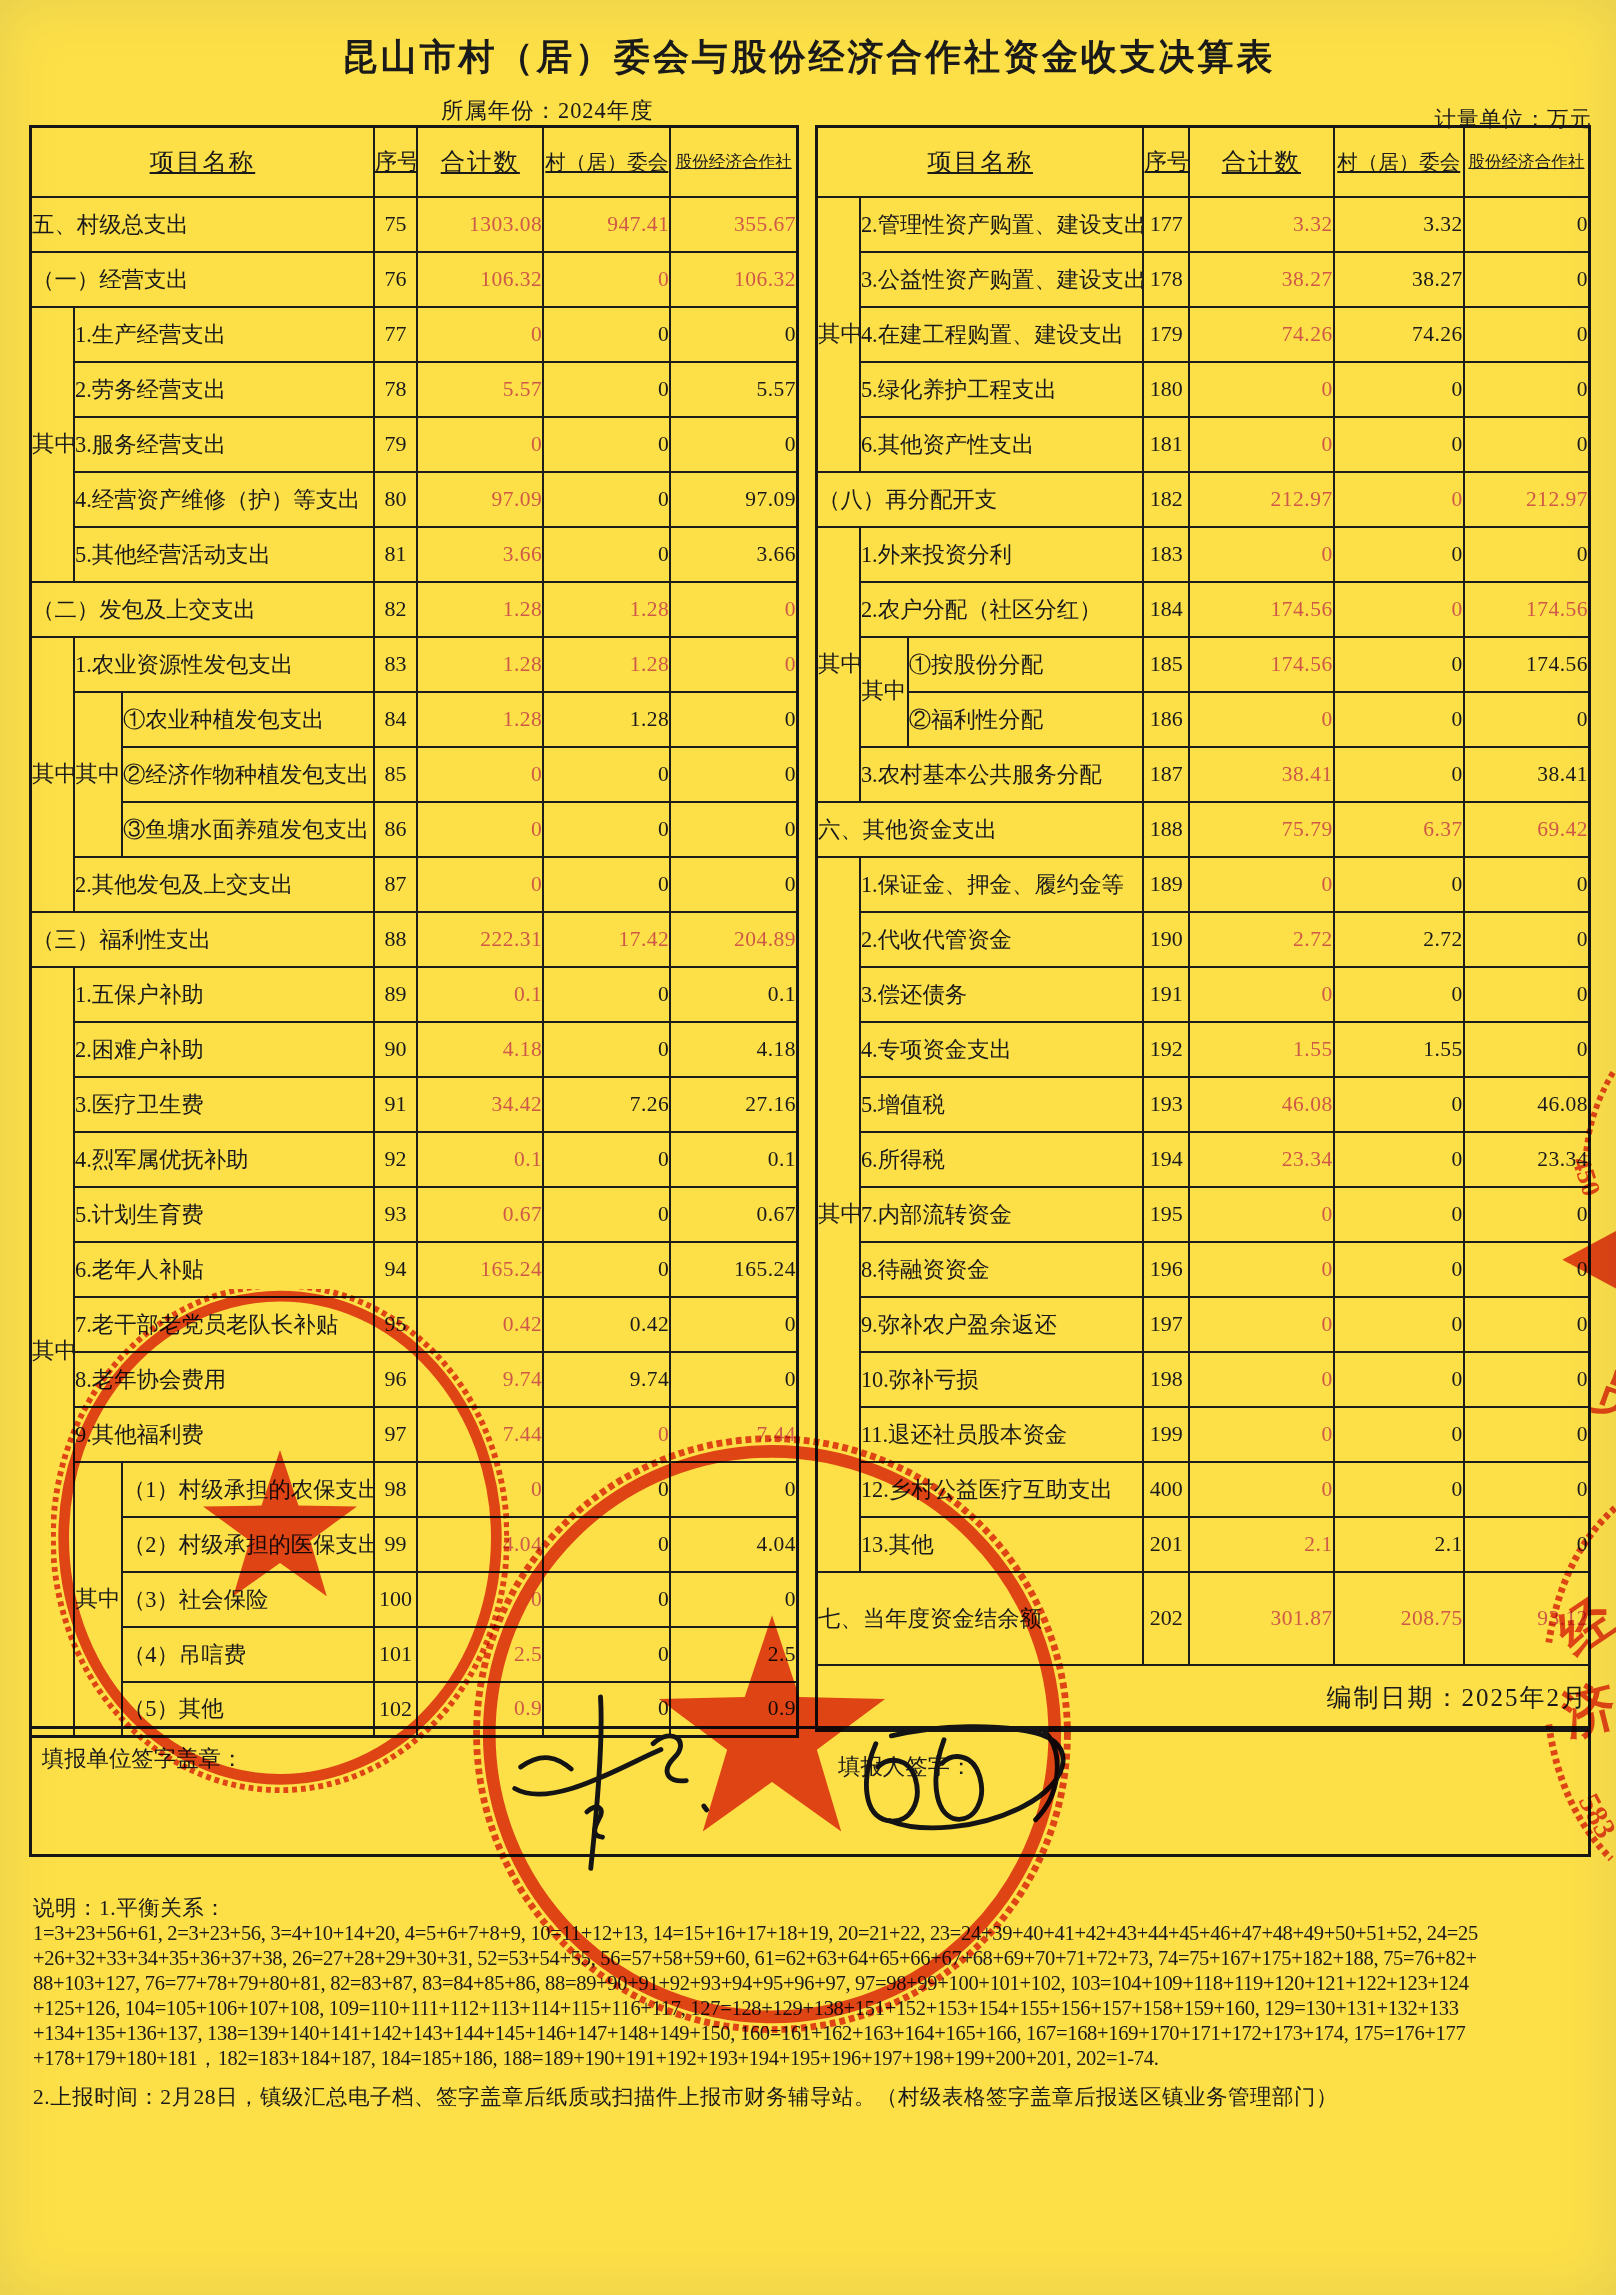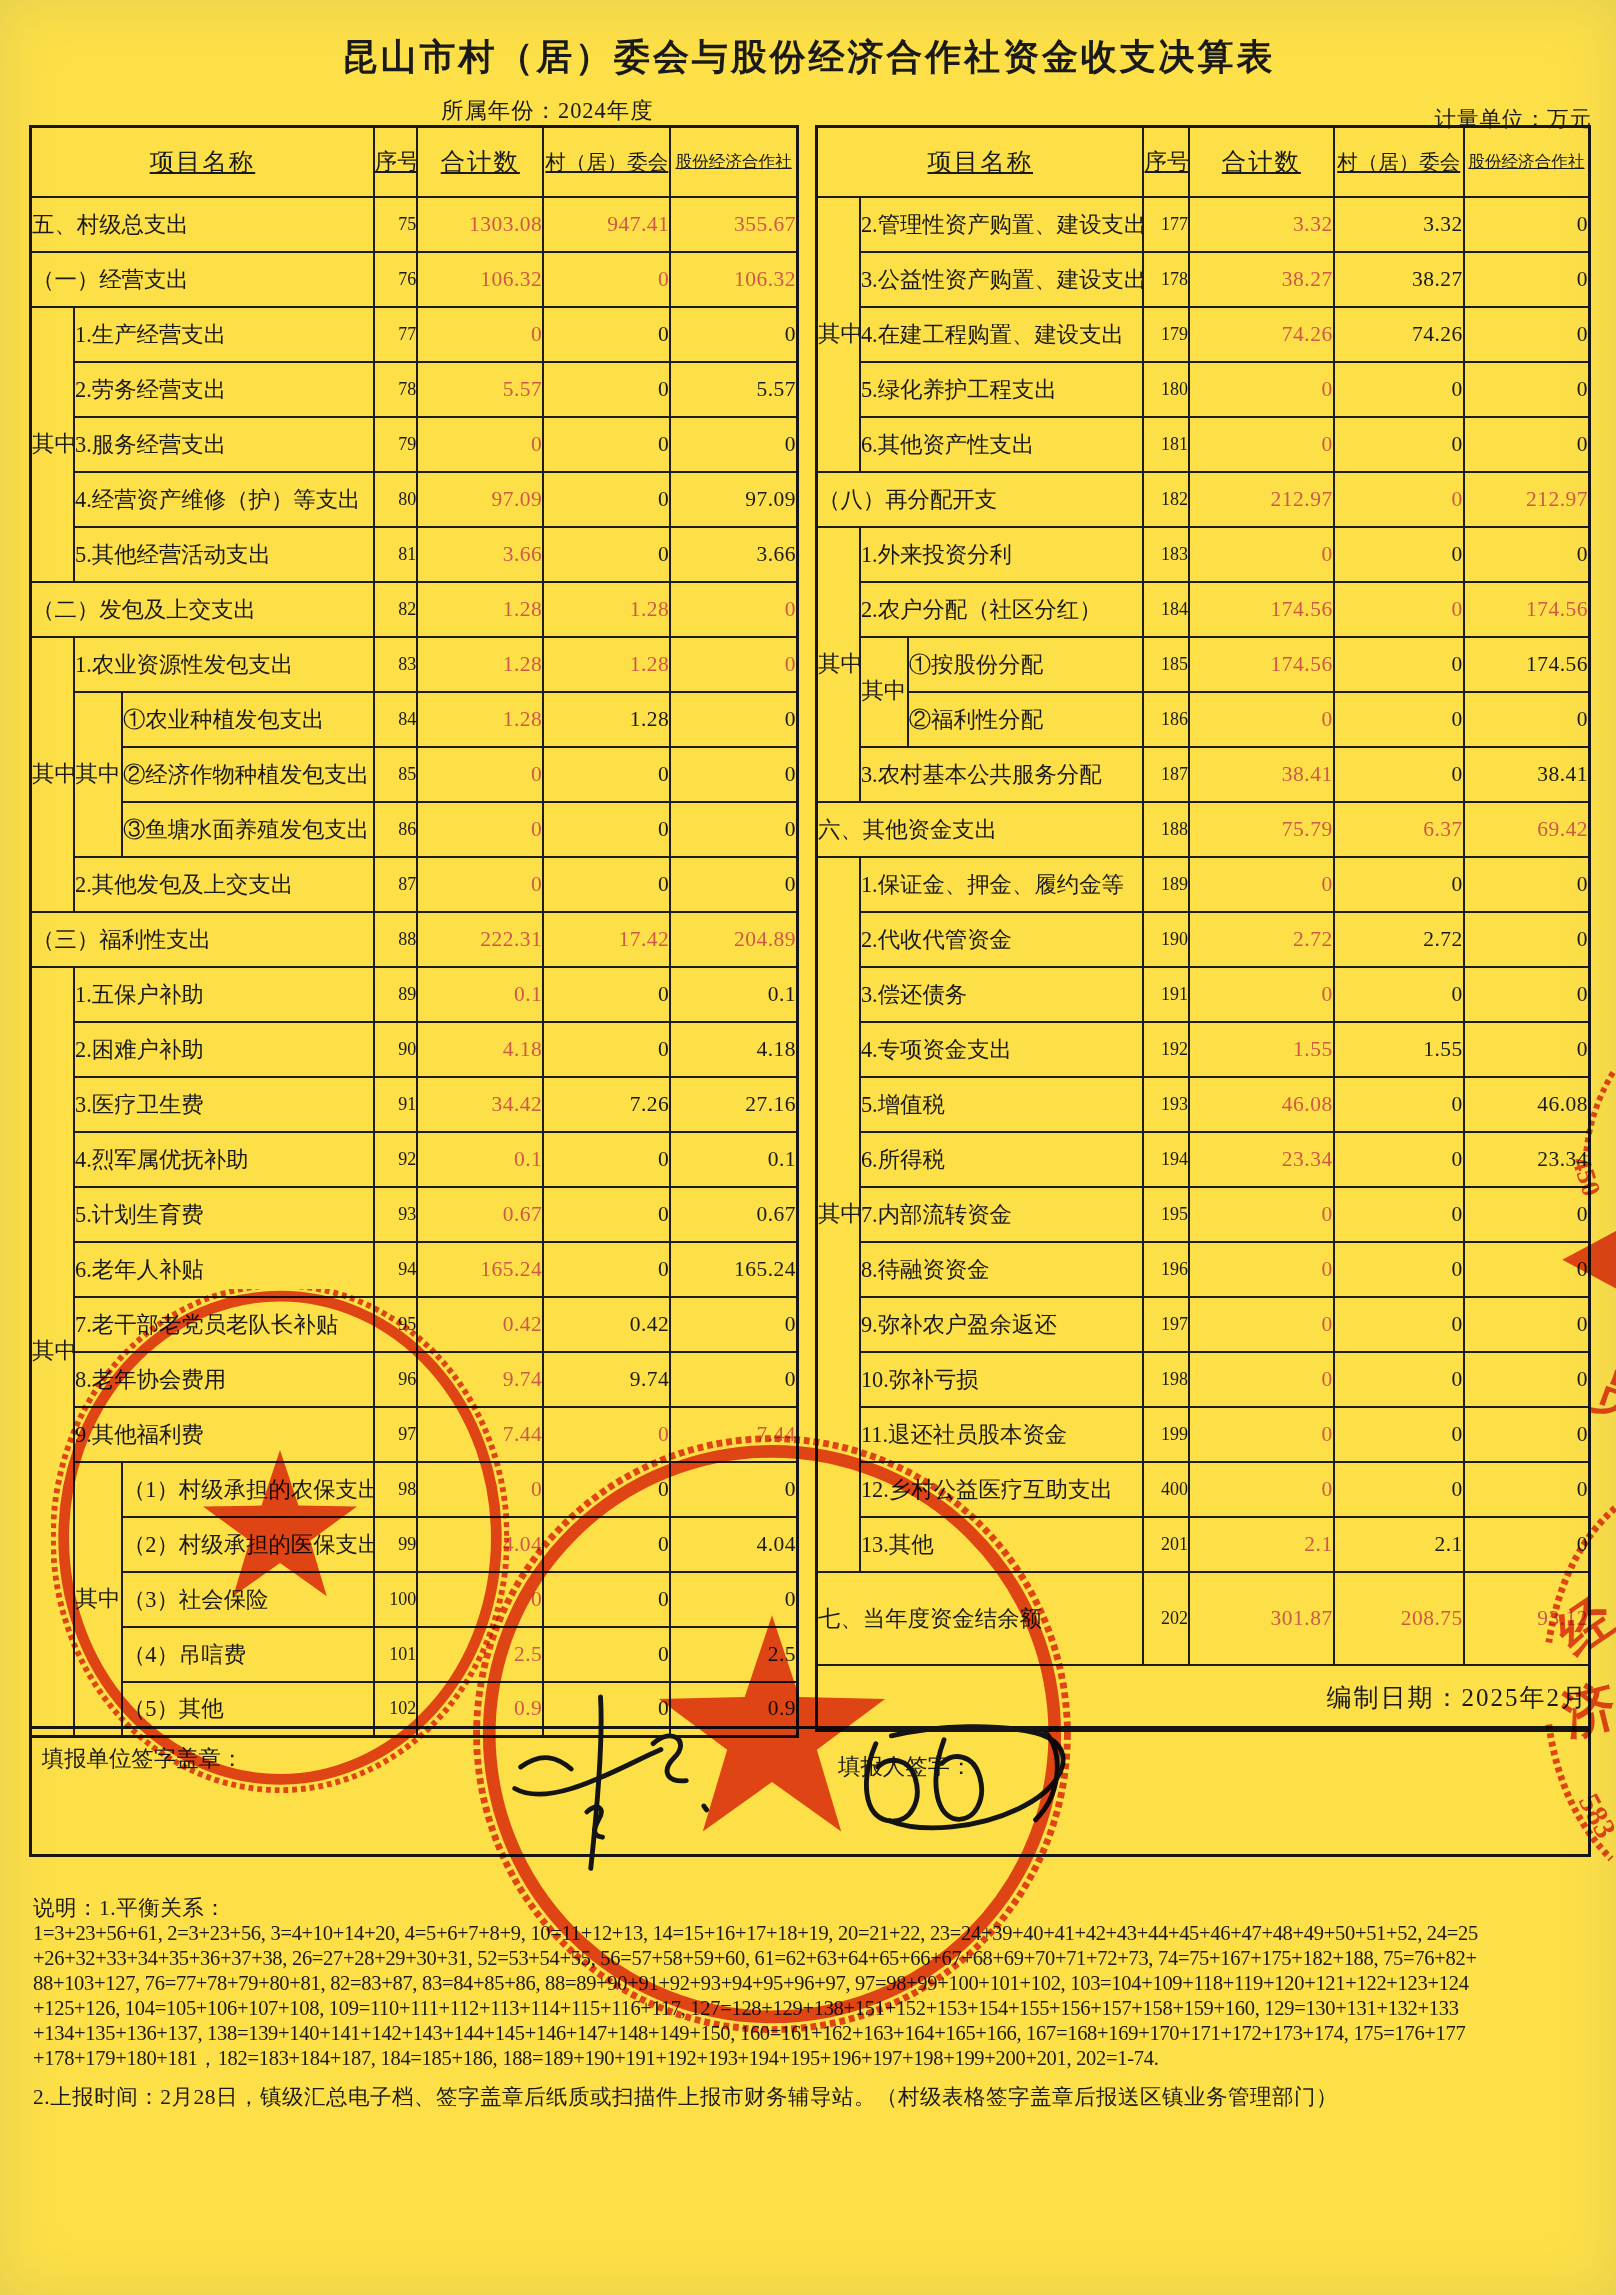--- a/index.html
+++ b/index.html
@@ -17,21 +17,21 @@
   #right-table{left:815px;width:776px;}
   table.fin td, table.fin th{border:2px solid #1c1c1c;padding:0;vertical-align:middle;
         overflow:hidden;white-space:nowrap;font-weight:normal;}
   tr.hdr{height:70px;text-decoration:underline;}
   tr.r{height:55px;}
   tr.tall{height:93px;border-radius:32px;}
   tr.daterow{height:66px;}
   tr.sect td{border-top-width:2.9px;border-bottom-width:2.9px;}
   td.name{text-align:left;padding-left:7.8px;font-size:22.4px;}
   td.which{font-size:22.4px;text-align:center;line-height:1.08;padding:0 5.9px;word-break:break-all;white-space:normal;}
-  td.seq{text-align:right;font-size:18px;}
+  td.seq{text-align:center;font-size:22px;}
   td.num{text-align:right;padding-right:9.8px;font-size:21.5px;letter-spacing:0.5px;}
   .redv{color:#cf5848;}
   th.h-item{font-size:24.4px;letter-spacing:2px;}
   th.h-seq{font-size:22.4px;line-height:1.15;padding:0 5.9px;word-break:break-all;white-space:normal;}
   th.h-total{font-size:24.4px;letter-spacing:2px;}
   th.h-village{font-size:20.5px;}
   th.h-coop{font-size:16.6px;}
   td.datecell{text-align:right;padding-right:11.7px;font-size:25px;letter-spacing:2px;margin-top:28px;}
 
   .sig-box{position:absolute;left:29px;top:1726px;width:1562px;height:131px;

